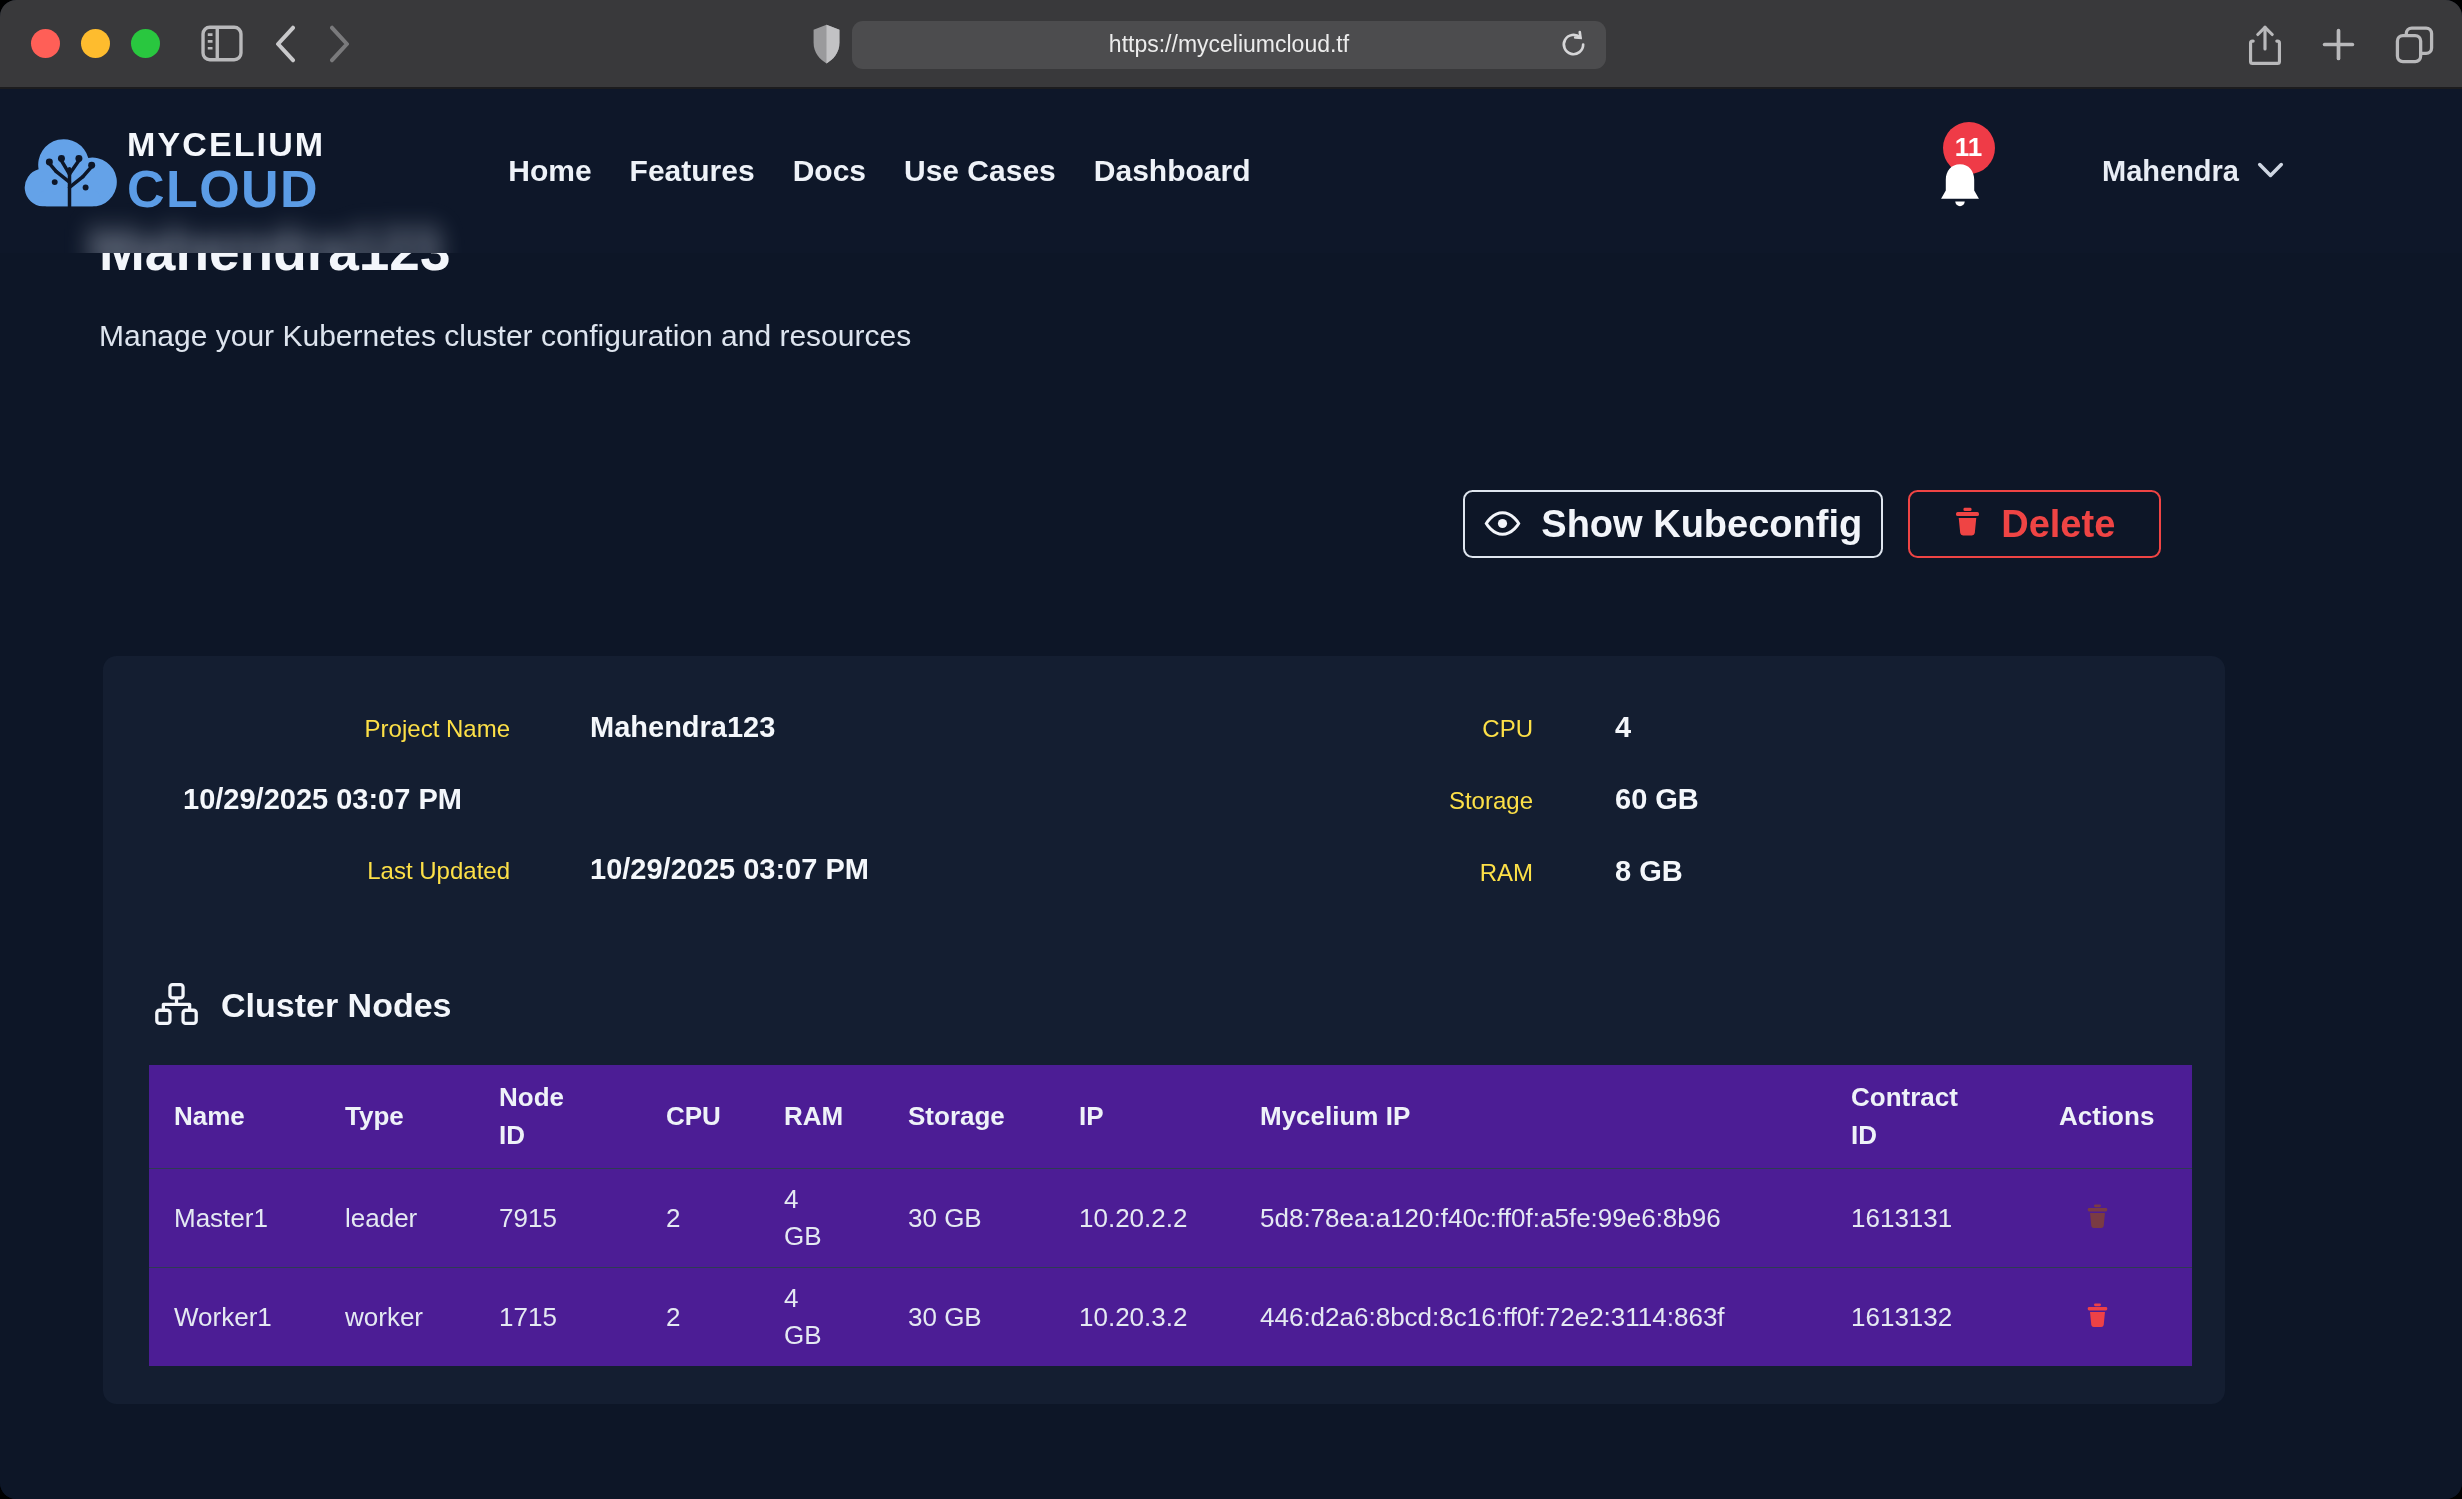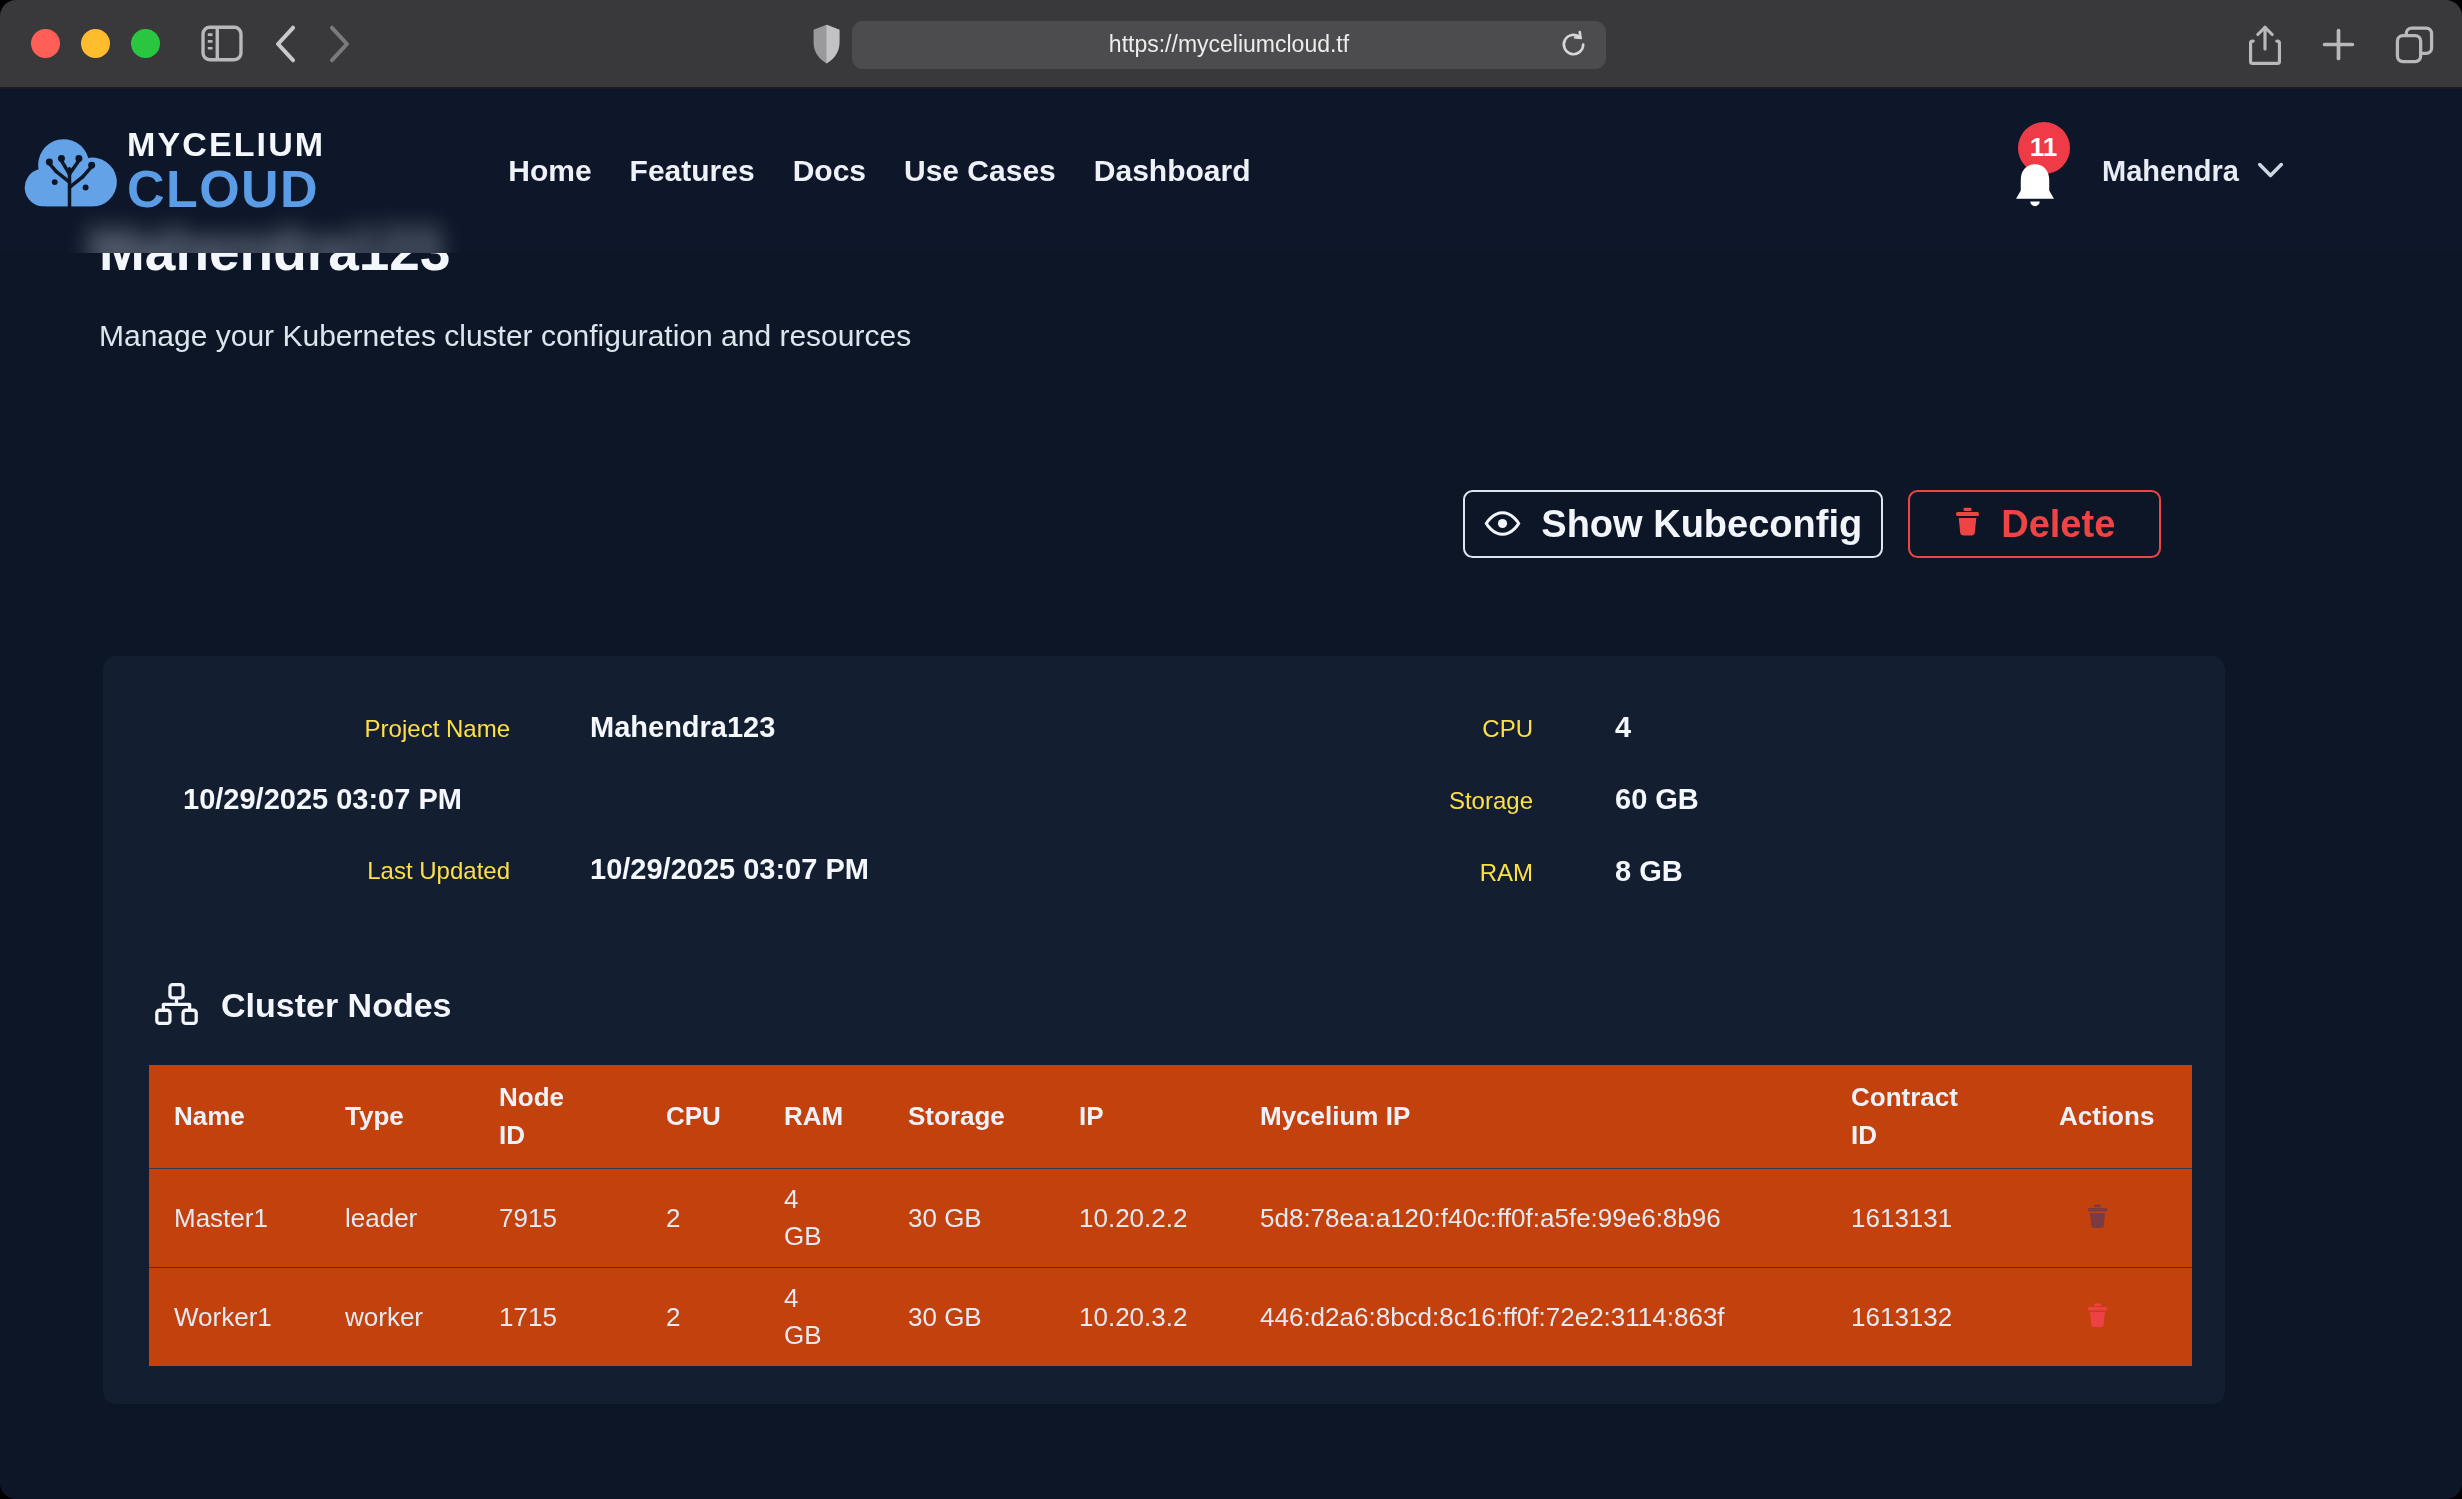--- a/index.html
+++ b/index.html
@@ -44,21 +44,21 @@
   .ghost-title {
     position:absolute; left:89px; top:127px; font-size:55px; font-weight:700;
     color:rgba(215,224,238,.6); filter:blur(12.3px); white-space:nowrap; pointer-events:none;
   }
   .logo { display:flex; align-items:center; margin-left:20.5px; gap:9.6px; position:relative; z-index:2; }
   .logo-text { display:flex; flex-direction:column; line-height:1; }
   .logo-line1 { color:#f4f7fc; font-size:34px; font-weight:700; letter-spacing:2.1px; }
   .logo-line2 { color:#5b9ce6; font-size:52px; font-weight:700; letter-spacing:1.4px; margin-top:1.4px; }
   .nav-links { display:flex; gap:38px; margin-left:183px; position:relative; z-index:2; }
   .nav-link { color:#eef2f8; font-size:30px; font-weight:600; cursor:pointer; white-space:nowrap; }
-  .nav-right { margin-left:auto; margin-right:178px; display:flex; align-items:center; gap:38px; position:relative; z-index:2; }
+  .nav-right { margin-left:auto; margin-right:178px; display:flex; align-items:center; gap:113px; position:relative; z-index:2; }
   .bell-wrap { position:relative; width:52px; height:82px; }
   .badge {
     position:absolute; top:-8.2px; left:5.5px; min-width:52px; height:52px; border-radius:50%;
     background:#ef3b47; color:#fff; font-size:26px; font-weight:700;
     display:flex; align-items:center; justify-content:center;
   }
   .bell-svg { position:absolute; left:0; top:30px; }
   .user-menu { display:flex; align-items:center; gap:18px; cursor:pointer; }
   .user-name { color:#e8edf5; font-size:29px; font-weight:600; }
 
@@ -91,21 +91,21 @@
   .info-col-left .info-label { width:407px; }
   .info-col-right .info-label { width:309px; }
   .info-value { font-size:29px; font-weight:600; color:#f4f7fb; line-height:46px; }
   .info-col-left .info-value { margin-left:80px; }
   .info-col-right .info-value { margin-left:82px; }
 
   .nodes-heading { display:flex; align-items:center; gap:22px; margin:87px 0 0 51px; }
   .nodes-heading-text { font-size:34px; font-weight:700; color:#f3f6fb; }
 
   
-  .table { margin:38px 0 0 46px; width:2043px; background:#c2410c; }
+  .table { margin:38px 0 0 46px; width:2043px; background:#4c1d95; }
   .t-row { display:flex; align-items:center; min-height:99px; }
   .t-head { min-height:103px; }
   .t-body-row { border-top:1.4px solid #2f3b53; }
   .cell { padding-left:25px; font-size:26px; color:#e4e9f2; line-height:1.45; }
   .t-head .cell { color:#eef2f8; font-weight:600; }
   .c-name{width:171px;} .c-type{width:154px;} .c-nodeid{width:167px;} .c-cpu{width:118px;}
   .c-ram{width:124px;} .c-storage{width:171px;} .c-ip{width:181px;} .c-myc{width:591px;}
   .c-contract{width:208px;} .c-actions{width:157px;}
   .wrap-narrow { display:inline-block; max-width:82px; }
   .wrap-contract { display:inline-block; max-width:120px; }

